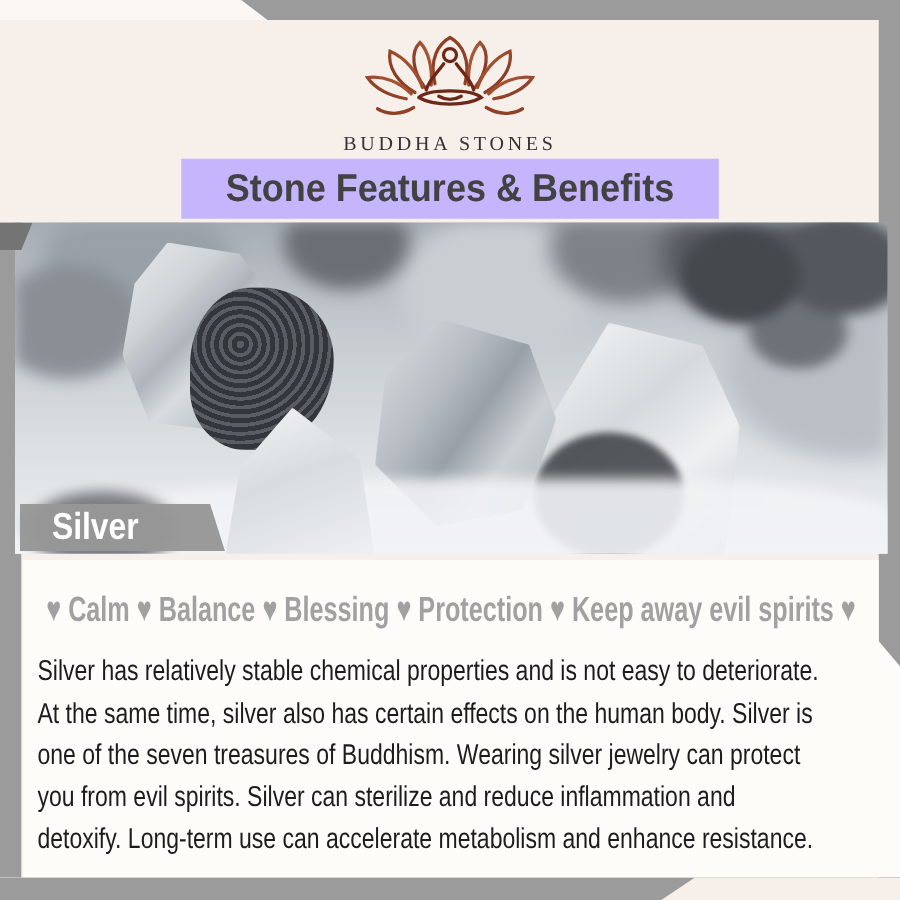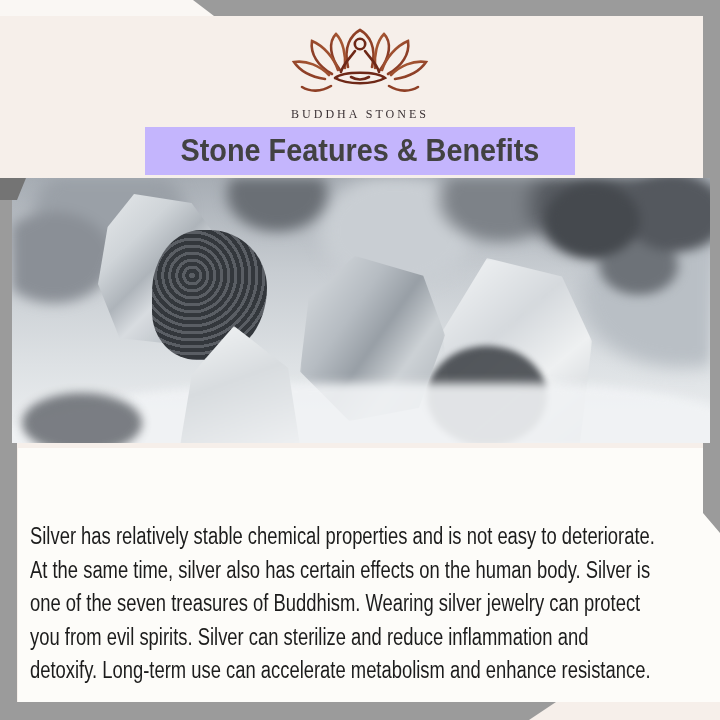--- a/index.html
+++ b/index.html
@@ -15,21 +15,21 @@
   .cream-card{position:absolute;left:0;top:16px;width:703px;height:686px;background:#f6efea;}
   .left-strip{position:absolute;left:0;top:178px;width:17px;height:542px;background:#9b9b9b;}
   .left-fold{position:absolute;left:0;top:178px;width:26px;height:22px;background:#747474;
     clip-path:polygon(0 0,26px 0,17px 22px,0 22px);}
   .bottom-cream{position:absolute;left:0;top:702px;width:720px;height:18px;background:#f6efea;}
   .bottom-gray{position:absolute;left:0;top:702px;width:560px;height:18px;background:#9b9b9b;
     clip-path:polygon(0 0,556px 0,529px 18px,0 18px);}
   
   .brand{position:absolute;left:0;top:0;width:720px;text-align:center;}
   .brand svg{display:block;margin:27px auto 0 auto;}
-  .brand-name{margin-top:2px;font-family:"Liberation Serif",serif;font-size:12px;
+  .brand-name{margin-top:2px;font-family:"Liberation Serif",serif;font-size:16px;
     letter-spacing:3px;color:#3a3134;}
   
   .banner{position:absolute;left:145px;top:127px;width:430px;height:48px;background:#c4b5fd;
     display:flex;align-items:center;justify-content:center;}
   .banner span{font-size:31px;font-weight:bold;color:#424242;white-space:nowrap;
     transform:scaleX(.93);}
   
   .photo{position:absolute;left:12px;top:178px;width:698px;height:265px;overflow:hidden;
     background:linear-gradient(180deg,#a7adb4 0%,#c7ccd1 35%,#dde1e4 70%,#eef0f2 100%);}
   .photo .t{position:absolute;}
@@ -142,22 +142,28 @@
     <div class="t ph-chunk-right"></div>
     <div class="t ph-slab"></div>
     <div class="t ph-nugget"></div>
     <div class="t ph-fore"></div>
     <div class="t ph-fore-dark"></div>
     <div class="t ph-wedge"></div>
   </div>
 
   <div class="left-fold"></div>
 
+  <div class="silver-label">
+    <span>Silver</span>
+  </div>
 
   <div class="white-panel">
+    <div class="hearts">
+      <span>♥ Calm ♥ Balance ♥ Blessing ♥ Protection ♥ Keep away evil spirits ♥</span>
+    </div>
     <div class="para">
       <div class="line">Silver has relatively stable chemical properties and is not easy to deteriorate.</div>
       <div class="line">At the same time, silver also has certain effects on the human body. Silver is</div>
       <div class="line">one of the seven treasures of Buddhism. Wearing silver jewelry can protect</div>
       <div class="line">you from evil spirits. Silver can sterilize and reduce inflammation and</div>
       <div class="line">detoxify. Long-term use can accelerate metabolism and enhance resistance.</div>
     </div>
   </div>
 
   <div class="bottom-cream"></div>

